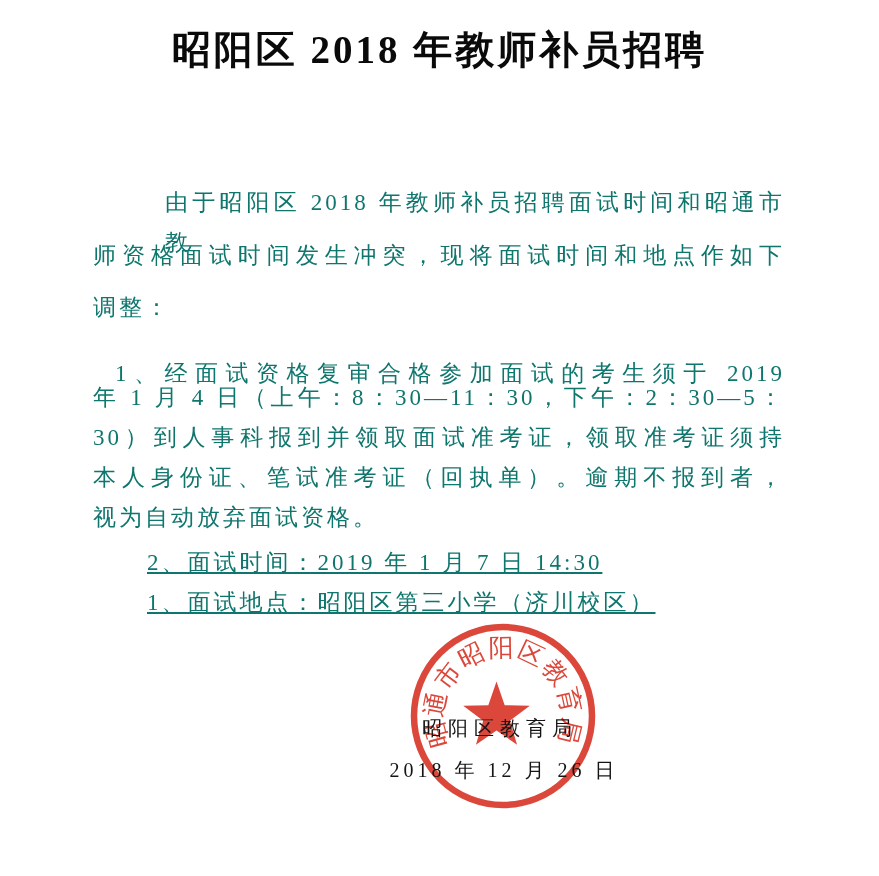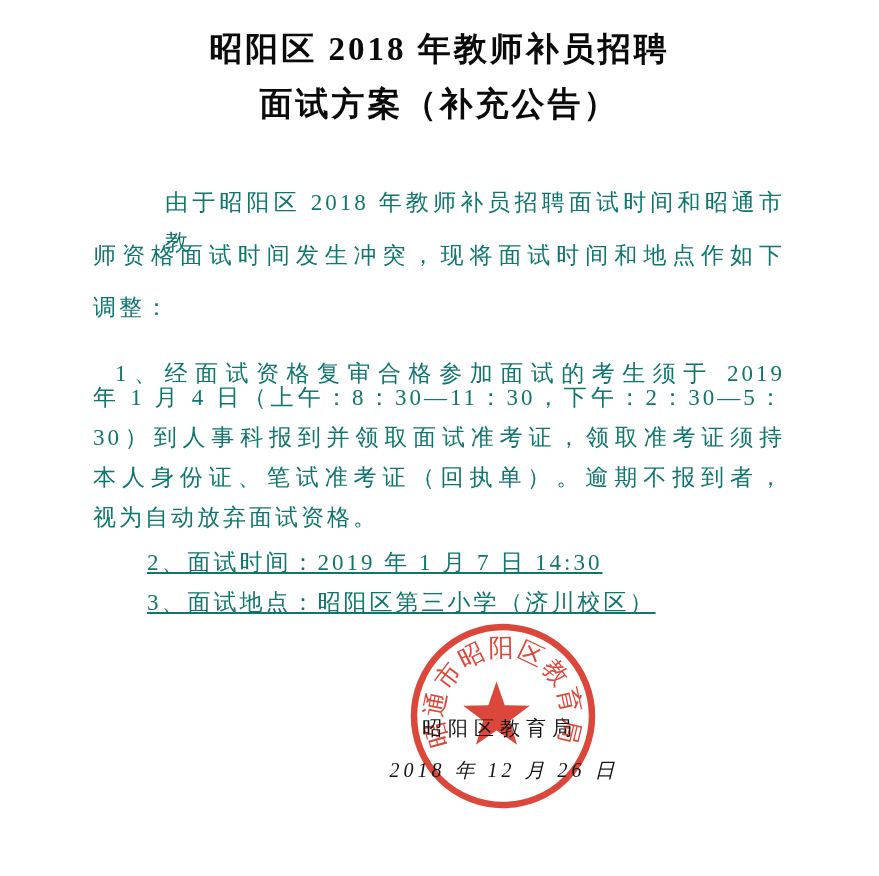--- a/index.html
+++ b/index.html
@@ -7,21 +7,21 @@
     width:879px;height:876px;
     background:#ffffff;
     font-family:"Liberation Serif","DejaVu Serif",serif;
     position:relative;
     overflow:hidden;
   }
   .page{position:absolute;inset:0;background:#ffffff;}
   .doc-title{
     position:absolute;left:0;top:22px;width:879px;
     text-align:center;font-weight:bold;color:#0a0a0a;
-    font-size:33px;line-height:55px;letter-spacing:3px;
+    font-size:39px;line-height:55px;letter-spacing:3px;
   }
   .body-line{
     position:absolute;left:93px;width:692px;height:40px;
     font-size:23px;line-height:40px;letter-spacing:3px;
     color:#0f766e;white-space:nowrap;
   }
   .jst{
     white-space:normal;
     text-align:justify;
     text-align-last:justify;
@@ -37,42 +37,41 @@
   .seal{
     position:absolute;left:406px;top:619px;width:194px;height:194px;
     z-index:1;opacity:0.92;
   }
   .sig{
     position:absolute;z-index:2;color:#141414;
     font-size:20px;line-height:32px;white-space:nowrap;
     transform:translateX(-50%);
   }
   .sig-org{left:500px;top:712px;letter-spacing:6px;}
-  .sig-date{left:504px;top:754px;letter-spacing:4px;font-style:italic;}
+  .sig-date{left:504px;top:754px;letter-spacing:4px;}
 </style>
 </head>
 <body>
 
 <div class="page">
 
   <div class="doc-title">
     <div>昭阳区 2018 年教师补员招聘</div>
-    <div>面试方案（补充公告）</div>
   </div>
 
   <div class="body-line jst ind-p l1">由于昭阳区 2018 年教师补员招聘面试时间和昭通市教</div>
   <div class="body-line jst l2">师资格面试时间发生冲突，现将面试时间和地点作如下</div>
   <div class="body-line l3">调整：</div>
   <div class="body-line jst ind-a l4">1、经面试资格复审合格参加面试的考生须于 2019</div>
   <div class="body-line jst l5">年 1 月 4 日（上午：8：30—11：30，下午：2：30—5：</div>
   <div class="body-line jst l6">30）到人事科报到并领取面试准考证，领取准考证须持</div>
   <div class="body-line jst l7">本人身份证、笔试准考证（回执单）。逾期不报到者，</div>
   <div class="body-line l8">视为自动放弃面试资格。</div>
   <div class="body-line ind-b l9">2、面试时间：2019 年 1 月 7 日 14:30</div>
-  <div class="body-line ind-b l10">3、面试地点：昭阳区第三小学（济川校区）</div>
+  <div class="body-line ind-b l10">1、面试地点：昭阳区第三小学（济川校区）</div>
 
   <svg class="seal" viewBox="0 0 194 194">
     <circle cx="97" cy="97" r="89" fill="none" stroke="#d9382a" stroke-width="6.5"></circle>
     <path id="sealArc" d="M 45 127 A 60 60 0 1 1 149 127" fill="none"></path>
     <text font-size="25" fill="#d9382a" letter-spacing="2" font-family="'Liberation Serif','DejaVu Serif',serif">
       <textPath href="#sealArc" startOffset="2" textLength="245" lengthAdjust="spacing">昭通市昭阳区教育局</textPath>
     </text>
     <polygon fill="#d9382a" points="90.5,62.5 98.7,86.2 123.8,86.7 103.8,101.8 111.1,125.8 90.5,111.5 69.9,125.8 77.2,101.8 57.2,86.7 82.3,86.2">
     </polygon>
   </svg>

